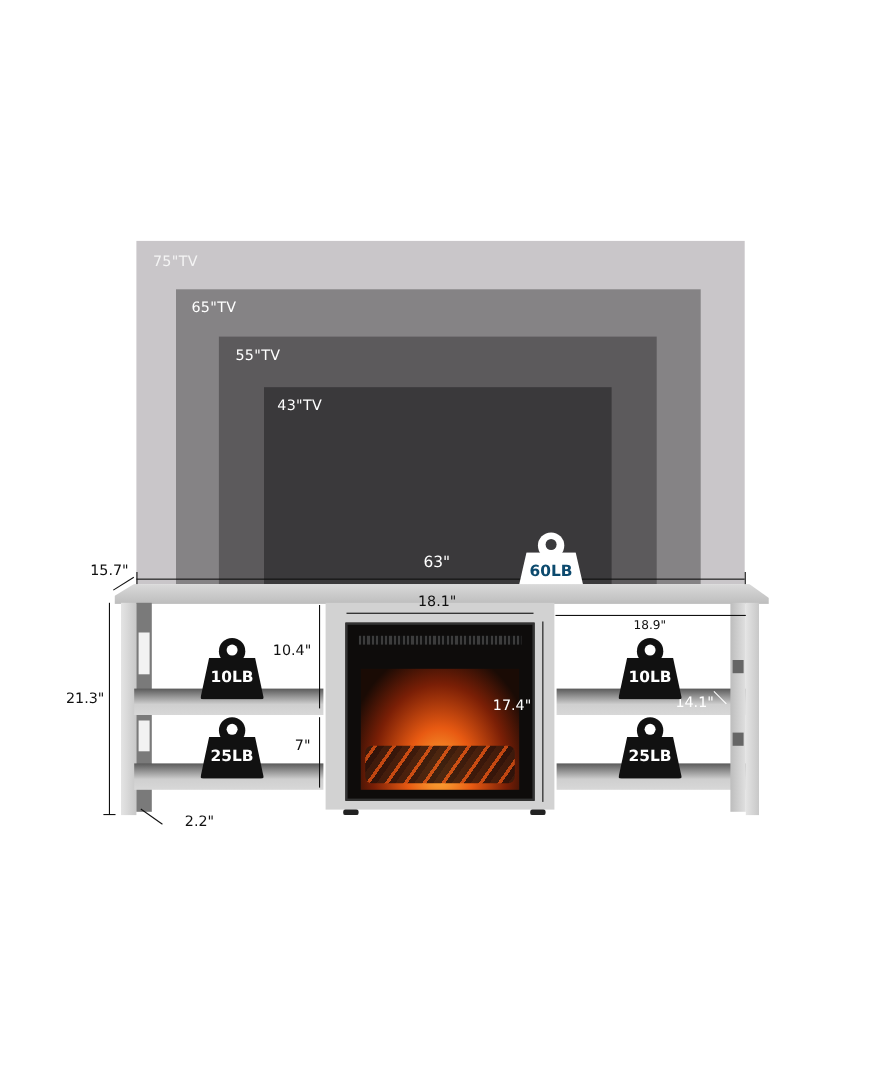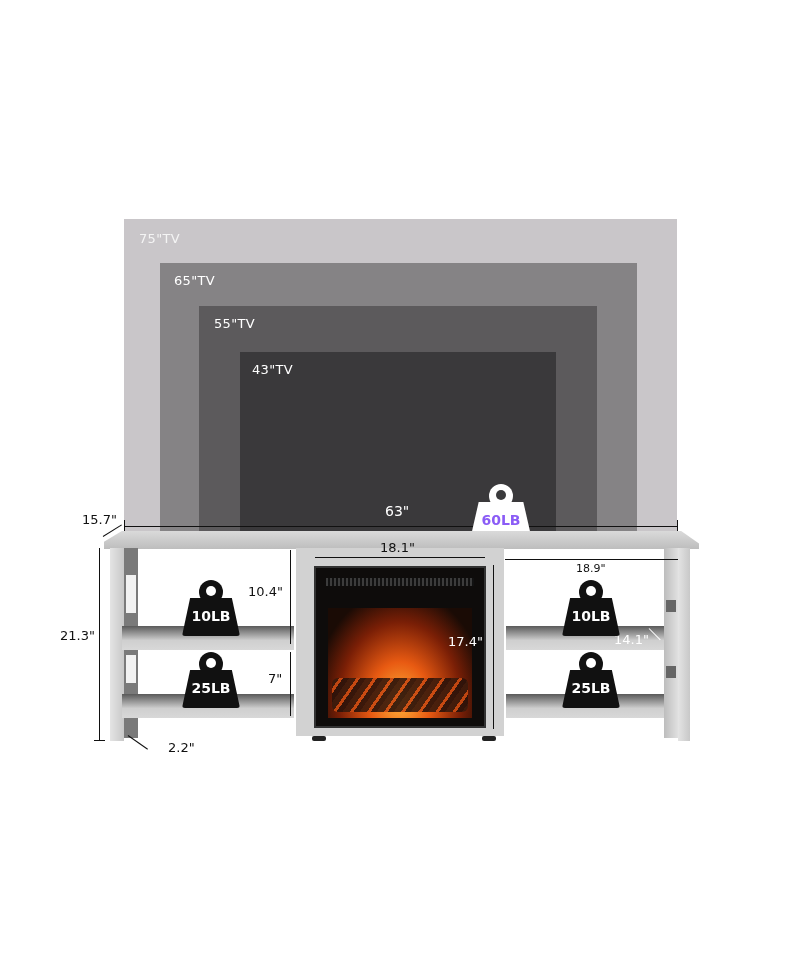--- a/index.html
+++ b/index.html
@@ -11,21 +11,21 @@
   .dim.white{color:#fff;}
   .line{position:absolute;background:#111;}
   .weight{position:absolute;width:58px;height:58px;}
   .weight .ring{position:absolute;left:17px;top:0;width:24px;height:24px;border-radius:50%;background:#111;}
   .weight .ring::after{content:"";position:absolute;left:7px;top:6px;width:10px;height:10px;border-radius:50%;background:#fff;}
   .weight .body{position:absolute;left:0;top:18px;width:58px;height:38px;background:#111;clip-path:polygon(14% 0,86% 0,100% 100%,0 100%);border-radius:3px;}
   .weight .txt{position:absolute;left:0;top:28px;width:58px;text-align:center;color:#fff;font-size:14px;font-weight:bold;font-family:"DejaVu Sans",sans-serif;}
   .weight.light .ring{background:#fff;}
   .weight.light .ring::after{background:#3a3a3c;}
   .weight.light .body{background:#fff;}
-  .weight.light .txt{color:#8b5cf6;}
+  .weight.light .txt{color:#0c4a6e;}
   .shelf{position:absolute;background:linear-gradient(#5a5a5a,#cfcfcf 60%,#d8d8d8);}
   .post{position:absolute;background:linear-gradient(90deg,#e4e4e4,#c8c8c8);}
   .arrow-h{position:absolute;height:1px;background:#111;}
   .arrow-v{position:absolute;width:1px;background:#111;}
 </style>
 </head>
 <body>
 
 <div class="tv" style="left:124px;top:219px;width:553px;height:312px;background:#c9c6c9;"></div>
 <div class="tv-label" style="left:139px;top:231px;color:#f4f4f4;">75"TV</div>

